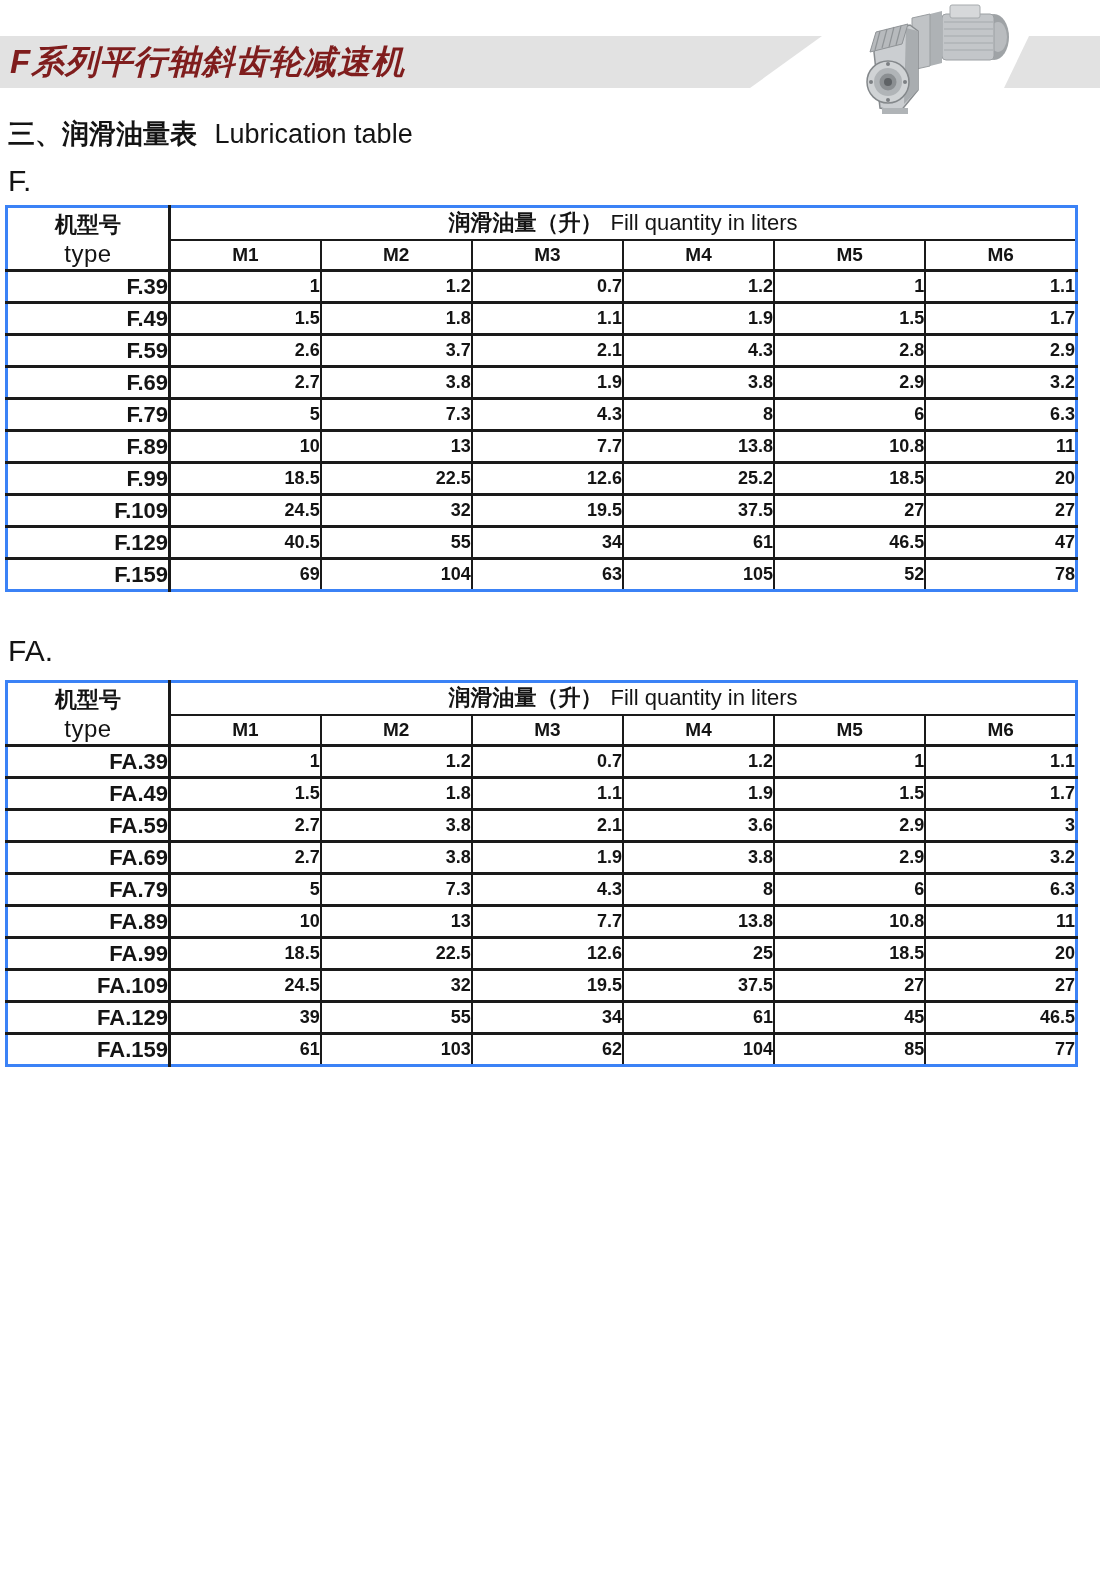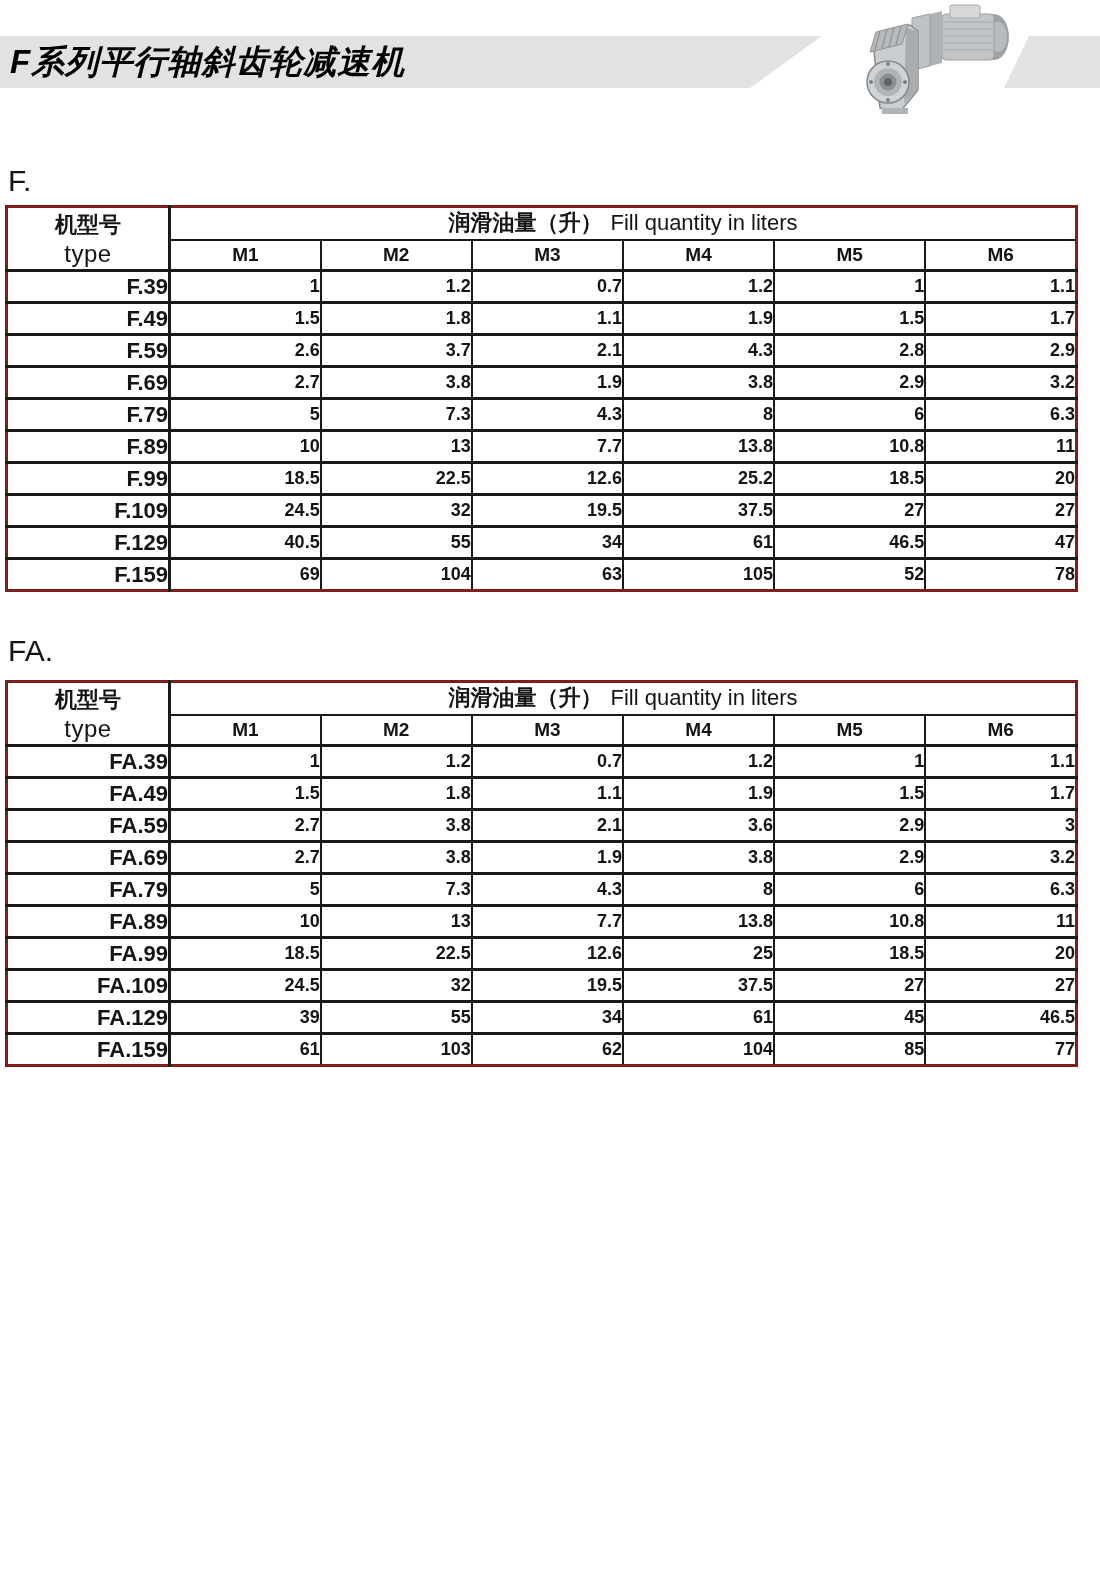--- a/index.html
+++ b/index.html
@@ -9,41 +9,41 @@
   }
 
   
   .banner {
     position:absolute; top:36px; left:0; width:822px; height:52px;
     background:#e2e2e2;
     clip-path:polygon(0 0, 100% 0, calc(100% - 72px) 100%, 0 100%);
   }
   .banner h1 {
     margin:0; padding:0 0 0 10px; font-size:33px; line-height:52px;
-    font-weight:bold; font-style:italic; letter-spacing:1px; color:#000000;
+    font-weight:bold; font-style:italic; letter-spacing:1px; color:#7f1d1d;
     white-space:nowrap;
   }
   .ribbon {
     position:absolute; top:36px; left:1004px; width:96px; height:52px;
     background:#e2e2e2;
     clip-path:polygon(25px 0, 100% 0, 100% 100%, 0 100%);
   }
   .illustration { position:absolute; top:4px; left:848px; width:168px; height:114px; }
 
   
   .section-title { position:absolute; top:116px; left:8px; font-size:27px; white-space:nowrap; }
   .section-title .zh { font-weight:bold; }
   .section-title .en { font-weight:normal; margin-left:10px; }
   .table-label { position:absolute; left:8px; font-size:30px; font-weight:500; }
   #label-f  { top:164px; }
   #label-fa { top:634px; }
 
   
   table.lub { position:absolute; left:5px; width:1073px; border-collapse:collapse;
-              table-layout:fixed; text-align:center; border:3px solid #7f1d1d; }
+              table-layout:fixed; text-align:center; border:3px solid #3b82f6; }
   #table-f  { top:205px; }
   #table-fa { top:680px; }
   table.lub col.c-type { width:163px; }
   table.lub th, table.lub td { border:2px solid #1a1a1a; vertical-align:middle; padding:0; }
   table.lub td { border-top-width:3px; }
   table.lub td:first-child, table.lub th.type-head { border-right-width:3px; }
   table.lub thead tr.r1 { height:33px; }
   table.lub thead tr.r2 { height:31px;margin-top:24px; }
   table.lub tbody tr { height:32px;text-align:right; }
   .zh-b { font-weight:bold; font-size:22px; }
@@ -99,20 +99,24 @@
     <circle cx="40" cy="78" r="8.5" fill="#8b8f92"></circle>
     <circle cx="40" cy="78" r="4" fill="#5f6366"></circle>
     <circle cx="40" cy="60" r="2" fill="#7c8083"></circle>
       <circle cx="57" cy="78" r="2" fill="#7c8083"></circle>
     <circle cx="40" cy="96" r="2" fill="#7c8083"></circle>
       <circle cx="23" cy="78" r="2" fill="#7c8083"></circle>
 
     <rect x="34" y="104" width="26" height="6" fill="#b0b4b7"></rect>
   </svg>
 
+  <div class="section-title">
+    <span class="zh">三、润滑油量表</span>
+    <span class="en">Lubrication table</span>
+  </div>
 
   <div class="table-label" id="label-f">F.</div>
   <table class="lub" id="table-f">
       <colgroup>
         <col class="c-type">
         <col class="c-m">
         <col class="c-m">
         <col class="c-m">
         <col class="c-m">
         <col class="c-m">

